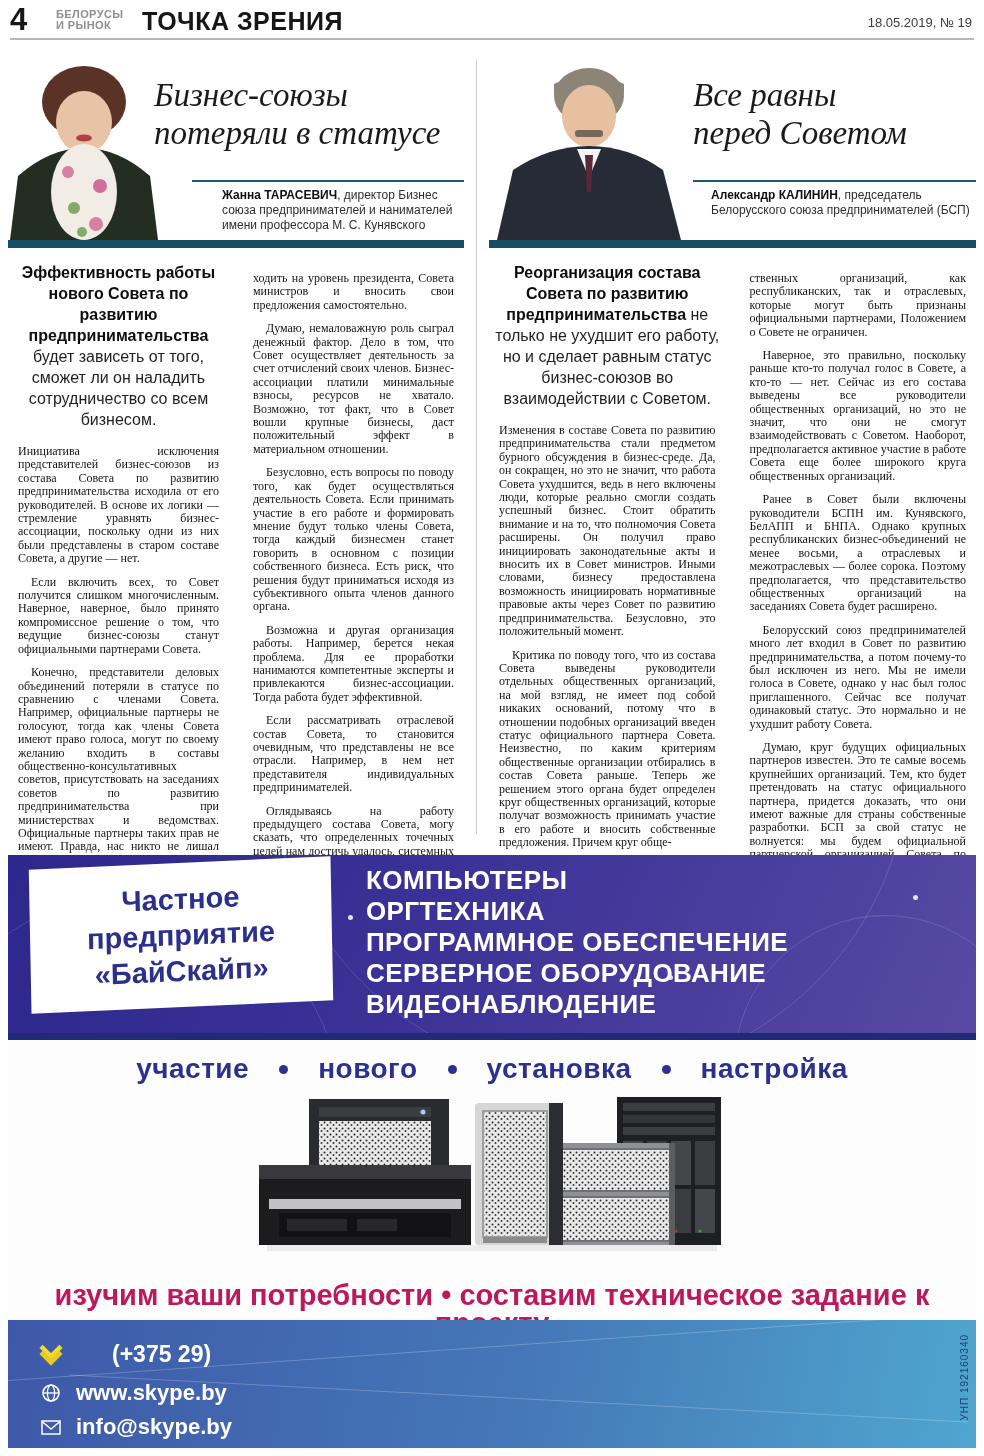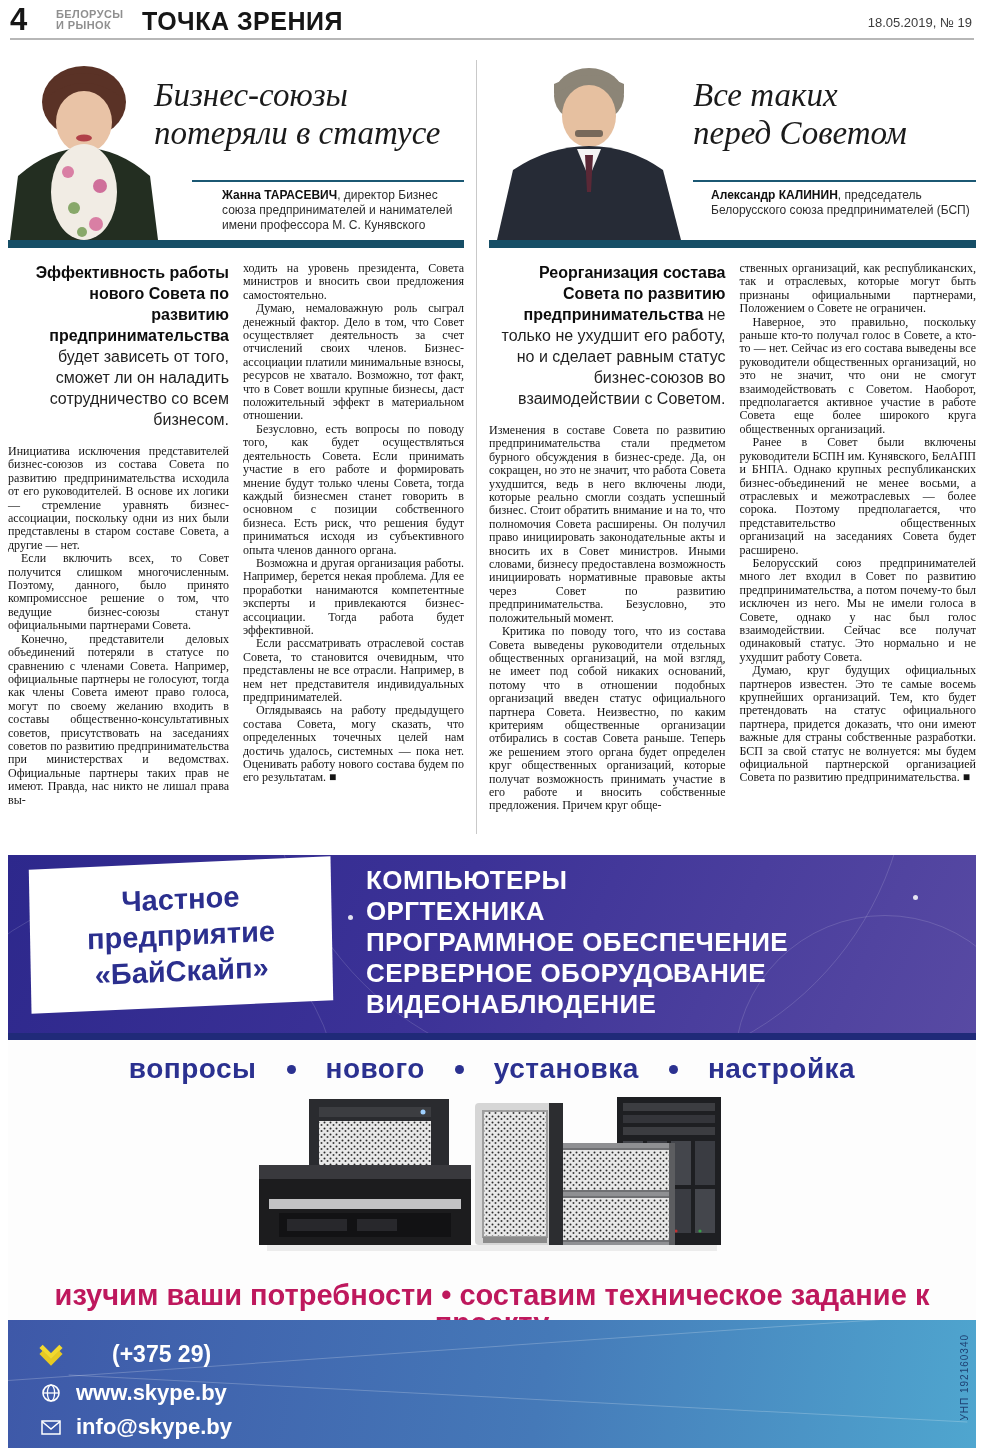--- a/index.html
+++ b/index.html
@@ -25,24 +25,24 @@
          font-size:33px;line-height:38px;color:#1a1a1a;}
   .t-left{left:146px;}
   .t-right{left:204px;}
   .by-rule{position:absolute;top:124px;right:0;height:2px;background:#1b5873;}
   .byline{position:absolute;top:132px;right:0;font-size:12px;line-height:15px;color:#2e2e2e;}
   .byline b{color:#111;}
   .bar{position:absolute;left:0;right:0;bottom:0;height:8px;background:#164e66;}
   .cols{display:flex;gap:14px;margin-top:14px;}
   .col{flex:1;min-width:0;font-family:"Liberation Serif",serif;font-size:12px;
        line-height:13.4px;text-align:justify;color:#141414;}
-  .para{margin:0;text-indent:13px;}
+  .para{margin:10px;text-indent:13px;}
   .para.first{text-indent:0;}
   .lede{font-family:"Liberation Sans",sans-serif;font-size:16px;line-height:21px;
-        text-align:right;margin-bottom:15px;}
+        text-align:center;margin-bottom:15px;}
   .lede .lb{font-weight:bold;color:#0d0d0d;}
   .lede .lr{font-weight:normal;color:#1f1f1f;}
   
   .ad{position:absolute;top:855px;left:8px;width:968px;height:593px;}
   .ad-top{position:relative;height:178px;overflow:hidden;
           background:linear-gradient(115deg,#2d288c 0%,#3c3297 45%,#584aa3 100%);}
   .deco-circle{position:absolute;border:1px solid rgba(255,255,255,.14);border-radius:50%;}
   .dc1{width:420px;height:420px;left:-90px;top:40px;}
   .dc2{width:640px;height:640px;left:260px;top:-420px;}
   .dc3{width:300px;height:300px;right:-60px;top:60px;}
@@ -120,21 +120,21 @@
         <div class="bar"></div>
       </div>
       <div class="cols">
         <div class="col">
           <div class="lede">
             <span class="lb">Эффективность работы нового Совета по развитию предпринимательства</span>
             <span class="lr">будет зависеть от того, сможет ли он наладить сотрудничество со всем бизнесом.</span>
           </div>
           <div>
               <div class="para first">Инициатива исключения представителей бизнес-союзов из состава Совета по развитию предпринимательства исходила от его руководителей. В основе их логики — стремление уравнять бизнес-ассоциации, поскольку одни из них были представлены в старом составе Совета, а другие — нет.</div>
-              <div class="para">Если включить всех, то Совет получится слишком многочисленным. Поэтому, данного, было принято компромиссное решение о том, что ведущие бизнес-союзы станут официальными партнерами Совета.</div>
+              <div class="para">Если включить всех, то Совет получится слишком многочисленным. Наверное, наверное, было принято компромиссное решение о том, что ведущие бизнес-союзы станут официальными партнерами Совета.</div>
               <div class="para">Конечно, представители деловых объединений потеряли в статусе по сравнению с членами Совета. Например, официальные партнеры не голосуют, тогда как члены Совета имеют право голоса, могут по своему желанию входить в составы общественно-консультативных советов, присутствовать на заседаниях советов по развитию предпринимательства при министерствах и ведомствах. Официальные партнеры таких прав не имеют. Правда, нас никто не лишал права вы-</div>
             </div>
         </div>
         <div class="col">
           <div>
               <div class="para first">ходить на уровень президента, Совета министров и вносить свои предложения самостоятельно.</div>
               <div class="para">Думаю, немаловажную роль сыграл денежный фактор. Дело в том, что Совет осуществляет деятельность за счет отчислений своих членов. Бизнес-ассоциации платили минимальные взносы, ресурсов не хватало. Возможно, тот факт, что в Совет вошли крупные бизнесы, даст положительный эффект в материальном отношении.</div>
               <div class="para">Безусловно, есть вопросы по поводу того, как будет осуществляться деятельность Совета. Если принимать участие в его работе и формировать мнение будут только члены Совета, тогда каждый бизнесмен станет говорить в основном с позиции собственного бизнеса. Есть риск, что решения будут приниматься исходя из субъективного опыта членов данного органа.</div>
               <div class="para">Возможна и другая организация работы. Например, берется некая проблема. Для ее проработки нанимаются компетентные эксперты и привлекаются бизнес-ассоциации. Тогда работа будет эффективной.</div>
               <div class="para">Если рассматривать отраслевой состав Совета, то становится очевидным, что представлены не все отрасли. Например, в нем нет представителя индивидуальных предпринимателей.</div>
@@ -151,21 +151,21 @@
         <svg class="photo" width="198" height="184" viewBox="0 0 198 184">
           <ellipse cx="100" cy="40" rx="35" ry="28" fill="#8c8577"></ellipse>
           <ellipse cx="100" cy="60" rx="27" ry="31" fill="#e6c0a0"></ellipse>
           <path d="M65,38 Q100,16 135,38 L135,28 Q100,10 65,28 Z" fill="#8c8577"></path>
           <rect x="86" y="74" width="28" height="7" rx="3" fill="#77685a"></rect>
           <path d="M8,184 L24,114 Q60,90 100,90 Q140,90 174,114 L192,184 Z" fill="#262b36"></path>
           <polygon points="88,93 112,93 100,122" fill="#f4f4f4"></polygon>
           <polygon points="96,99 104,99 102,136 98,136" fill="#5a2836"></polygon>
         </svg>
         <div class="title t-right">
-          <div>Все таких</div>
+          <div>Все равны</div>
           <div>перед Советом</div>
         </div>
         <div class="by-rule" style="left:204px;"></div>
         <div class="byline" style="left:222px;">
           <b>Александр КАЛИНИН</b><span>, председатель Белорусского союза предпринимателей (БСП)</span>
         </div>
         <div class="bar"></div>
       </div>
       <div class="cols">
         <div class="col">
@@ -176,21 +176,21 @@
           <div>
               <div class="para first">Изменения в составе Совета по развитию предпринимательства стали предметом бурного обсуждения в бизнес-среде. Да, он сокращен, но это не значит, что работа Совета ухудшится, ведь в него включены люди, которые реально смогли создать успешный бизнес. Стоит обратить внимание и на то, что полномочия Совета расширены. Он получил право инициировать законодательные акты и вносить их в Совет министров. Иными словами, бизнесу предоставлена возможность инициировать нормативные правовые акты через Совет по развитию предпринимательства. Безусловно, это положительный момент.</div>
               <div class="para">Критика по поводу того, что из состава Совета выведены руководители отдельных общественных организаций, на мой взгляд, не имеет под собой никаких оснований, потому что в отношении подобных организаций введен статус официального партнера Совета. Неизвестно, по каким критериям общественные организации отбирались в состав Совета раньше. Теперь же решением этого органа будет определен круг общественных организаций, которые получат возможность принимать участие в его работе и вносить собственные предложения. Причем круг обще-</div>
             </div>
         </div>
         <div class="col">
           <div>
               <div class="para first">ственных организаций, как республиканских, так и отраслевых, которые могут быть признаны официальными партнерами, Положением о Совете не ограничен.</div>
               <div class="para">Наверное, это правильно, поскольку раньше кто-то получал голос в Совете, а кто-то — нет. Сейчас из его состава выведены все руководители общественных организаций, но это не значит, что они не смогут взаимодействовать с Советом. Наоборот, предполагается активное участие в работе Совета еще более широкого круга общественных организаций.</div>
               <div class="para">Ранее в Совет были включены руководители БСПН им. Кунявского, БелАПП и БНПА. Однако крупных республиканских бизнес-объединений не менее восьми, а отраслевых и межотраслевых — более сорока. Поэтому предполагается, что представительство общественных организаций на заседаниях Совета будет расширено.</div>
-              <div class="para">Белорусский союз предпринимателей много лет входил в Совет по развитию предпринимательства, а потом почему-то был исключен из него. Мы не имели голоса в Совете, однако у нас был голос взаимодействии. Сейчас все получат одинаковый статус. Это нормально и не ухудшит работу Совета.</div>
+              <div class="para">Белорусский союз предпринимателей много лет входил в Совет по развитию предпринимательства, а потом почему-то был исключен из него. Мы не имели голоса в Совете, однако у нас был голос приглашенного. Сейчас все получат одинаковый статус. Это нормально и не ухудшит работу Совета.</div>
               <div class="para">Думаю, круг будущих официальных партнеров известен. Это те самые восемь крупнейших организаций. Тем, кто будет претендовать на статус официального партнера, придется доказать, что они имеют важные для страны собственные разработки. БСП за свой статус не волнуется: мы будем официальной партнерской организацией Совета по развитию предпринимательства. ■</div>
             </div>
         </div>
       </div>
     </div>
   </div>
 
   <div class="ad">
 
     <div class="ad-top">
@@ -211,21 +211,21 @@
           <div class="prod">ПРОГРАММНОЕ ОБЕСПЕЧЕНИЕ</div>
           <div class="prod">СЕРВЕРНОЕ ОБОРУДОВАНИЕ</div>
           <div class="prod">ВИДЕОНАБЛЮДЕНИЕ</div>
         </div>
     </div>
 
     <div class="ad-navy"></div>
 
     <div class="ad-white">
       <div class="services">
-        <span class="svc">вопросы</span>
+        <span class="svc">участие</span>
         <span class="svc-dot"></span>
         <span class="svc">нового</span>
         <span class="svc-dot"></span>
         <span class="svc">установка</span>
         <span class="svc-dot"></span>
         <span class="svc">настройка</span>
       </div>
 
       <svg class="servers" width="470" height="168" viewBox="0 0 470 168">
         <defs>

